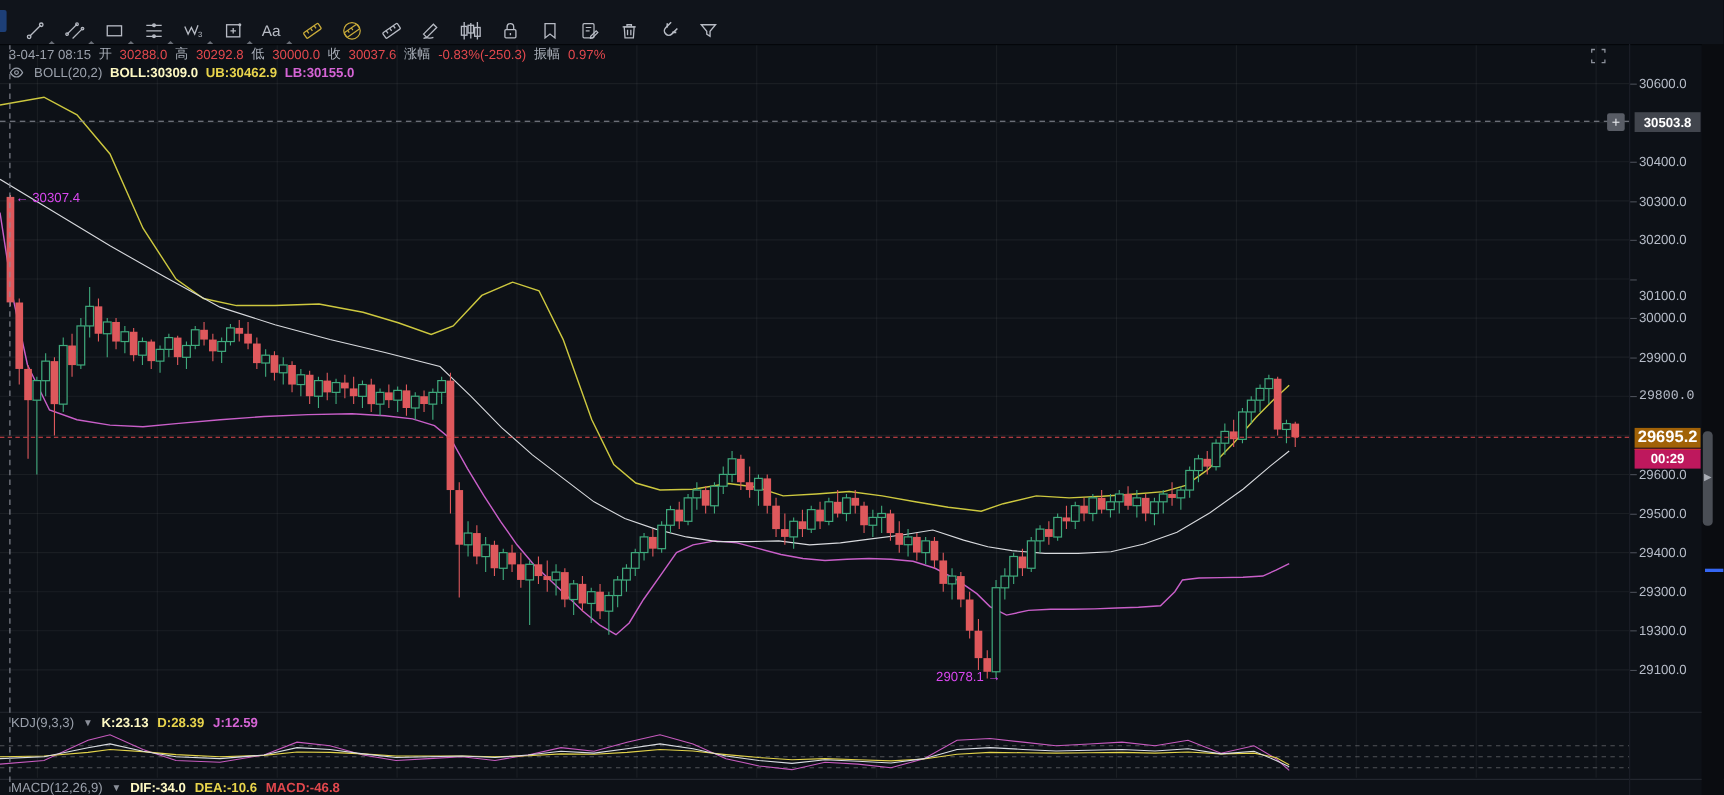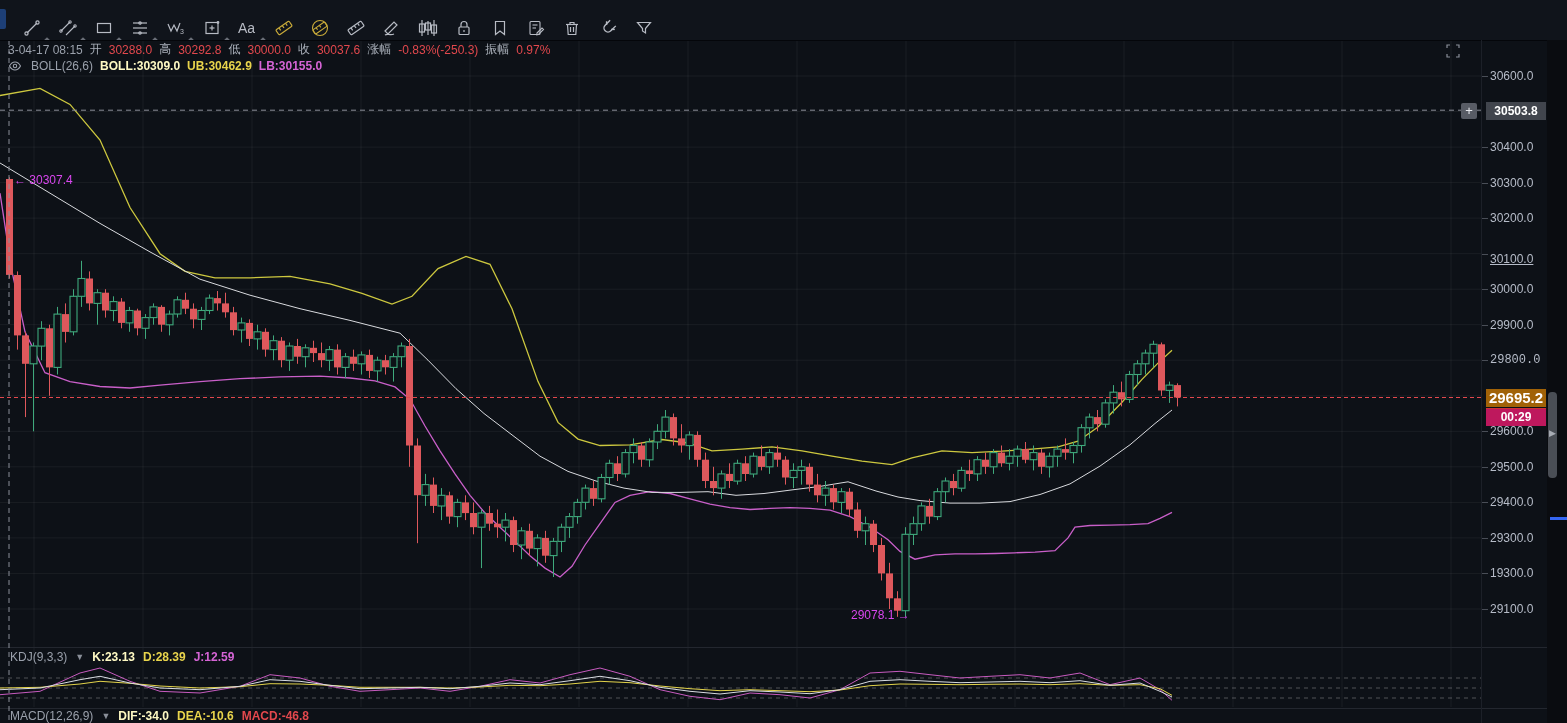--- a/index.html
+++ b/index.html
@@ -556,21 +556,21 @@
       <span class="red">0.97%</span>
     </div>
 
   <div class="inforow" style="top:59px;">
     <span class="eye">
       <svg width="14" height="14" viewBox="0 0 14 14" fill="none" stroke="currentColor" stroke-width="1.1">
         <path d="M1.5 7 C3 4.2 5 3 7 3 C9 3 11 4.2 12.5 7 C11 9.8 9 11 7 11 C5 11 3 9.8 1.5 7 Z"></path>
         <circle cx="7" cy="7" r="1.7"></circle>
       </svg>
     </span>
-    <span class="gray">BOLL(26,6)</span>
+    <span class="gray">BOLL(20,2)</span>
     <span class="wt">BOLL:30309.0</span>
     <span class="yl">UB:30462.9</span>
     <span class="mg">LB:30155.0</span>
   </div>
 
   <div class="paneLabel" style="top:650px;">
     <span class="gray">KDJ(9,3,3)</span>
     <span class="caret-down">▼</span>
     <span class="wt">K:23.13</span>
     <span class="yl">D:28.39</span>
@@ -589,21 +589,21 @@
   <div id="y-axis">
       <div class="tickdash" style="top: 76px;"></div>
       <div class="ytick" style="top: 69px;">30600.0</div>
       <div class="tickdash" style="top: 147px;"></div>
       <div class="ytick" style="top: 140px;">30400.0</div>
       <div class="tickdash" style="top: 183px;"></div>
       <div class="ytick" style="top: 176px;">30300.0</div>
       <div class="tickdash" style="top: 218px;"></div>
       <div class="ytick" style="top: 211px;">30200.0</div>
       <div class="tickdash" style="top: 254px;"></div>
-      <div class="ytick" style="top: 252px; text-decoration: underline;">30100.0</div>
+      <div class="ytick" style="top: 262px;">30100.0</div>
       <div class="tickdash" style="top: 289px;"></div>
       <div class="ytick" style="top: 282px;">30000.0</div>
       <div class="tickdash" style="top: 325px;"></div>
       <div class="ytick" style="top: 318px;">29900.0</div>
       <div class="tickdash" style="top: 360px;"></div>
       <div class="ytick" style="top: 353px; font-family: Liberation Mono, monospace;">29800.0</div>
       <div class="tickdash" style="top: 431px;"></div>
       <div class="ytick" style="top: 424px;">29600.0</div>
       <div class="tickdash" style="top: 467px;"></div>
       <div class="ytick" style="top: 460px;">29500.0</div>

